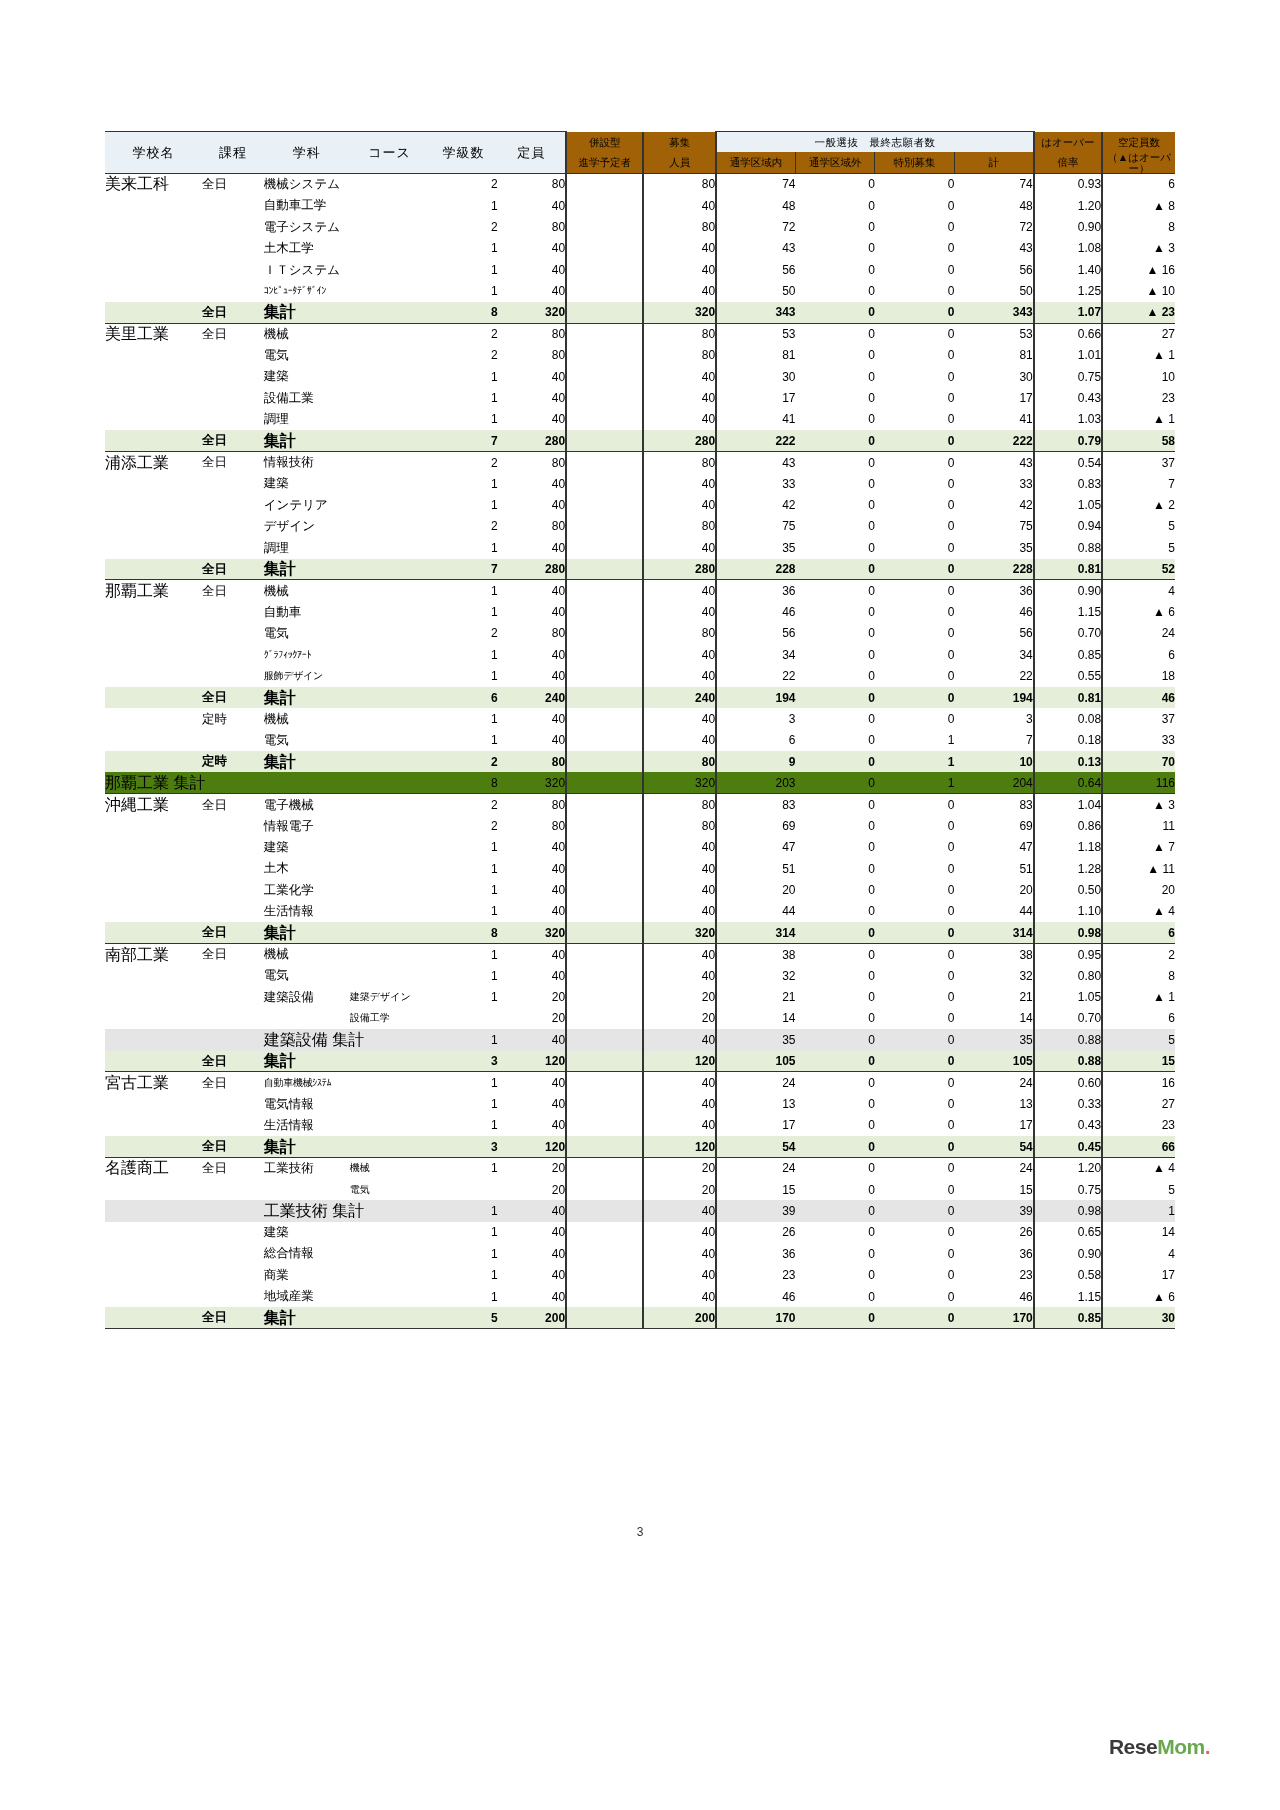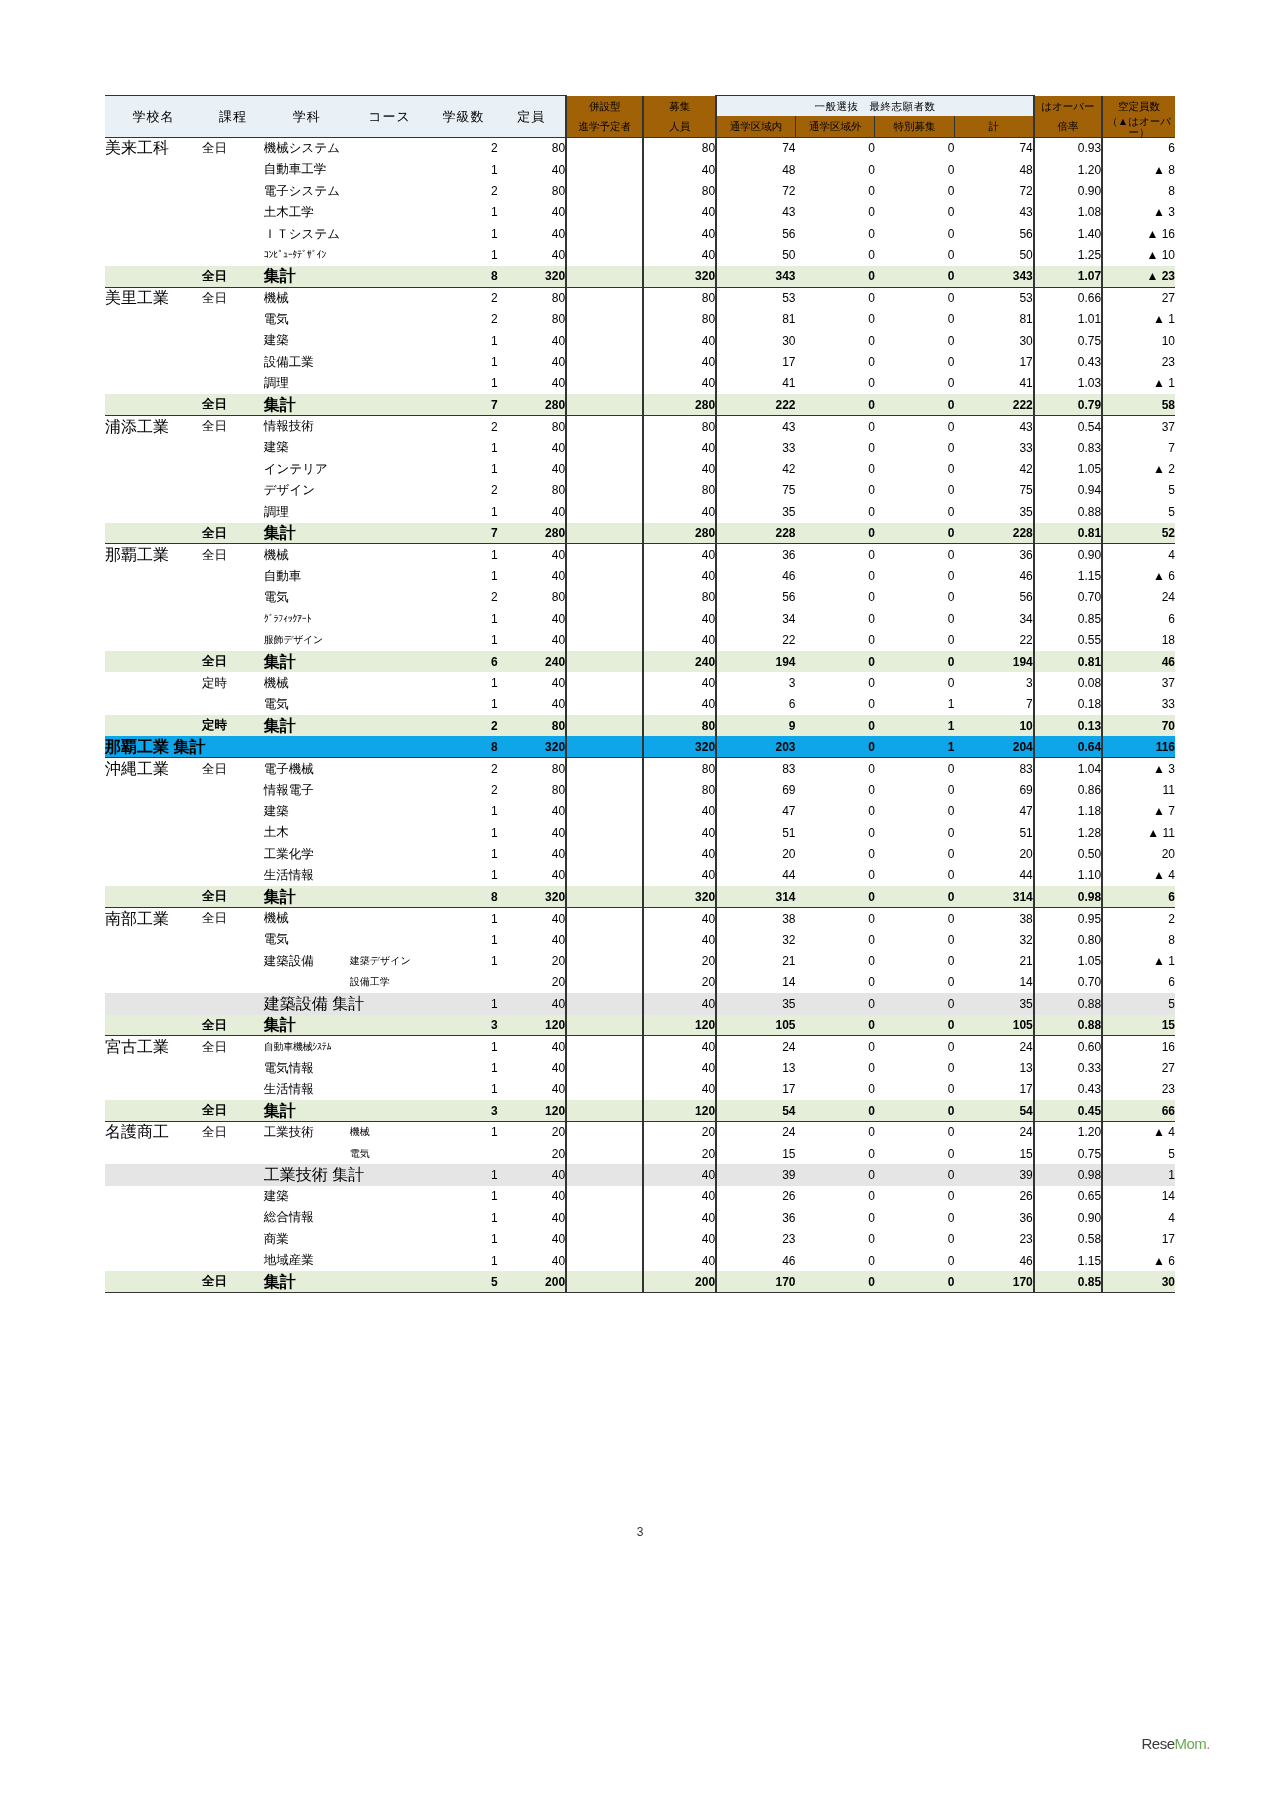--- a/index.html
+++ b/index.html
@@ -19,20 +19,21 @@
     width: 1280px;
     height: 1810px;
     box-sizing: border-box;
     padding: 95px 105px 0 105px;
   }
   table.sheet {
     border-collapse: collapse;
     width: 1070px;
     table-layout: fixed;
     font-size: 11.5px;
+    margin-top: 36px;
   }
   table.sheet td, table.sheet th {
     padding: 0;
     margin: 0;
     vertical-align: middle;
     line-height: 1.0;
     font-weight: normal;
   }
 
   
@@ -87,21 +88,21 @@
   }
   td.num {
     text-align: right;
     padding-right: 7px;
     font-size: 12px;
   }
   .school-sep td { border-top: 1px solid #333; }
 
   tr.sub td { background: #e4eed9; font-weight: bold; }
   tr.sub td.num { font-weight: bold; }
-  tr.total td { background: #0ea5e9; font-weight: bold; }
+  tr.total td { background: #4d7c0f; font-weight: normal; }
   tr.orange td { background: #e5e5e5; }
 
   td.dept-sub {
     font-size: 16px;
     padding-left: 14px;
     white-space: nowrap;
     font-weight: bold;
   }
 
   
@@ -111,22 +112,22 @@
     right: 0;
     top: 1525px;
     text-align: center;
     font-size: 12px;
     color: #333;
   }
   .logo {
     position: absolute;
     right: 70px;
     top: 1735px;
-    font-size: 15px;
-    font-weight: normal;
+    font-size: 21px;
+    font-weight: bold;
     letter-spacing: -0.5px;
   }
   .logo .rese { color: #3a3a3a; }
   .logo .mom { color: #6aa84f; }
   .logo .dot { color: #e06666; }
 </style>
 </head>
 <body>
 
 <div class="page">

